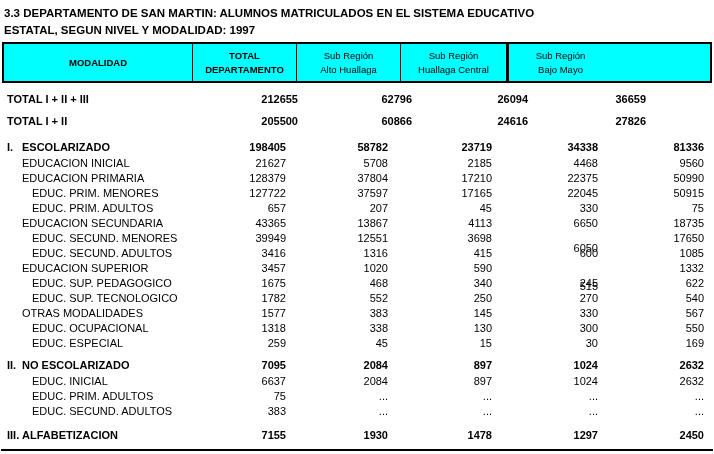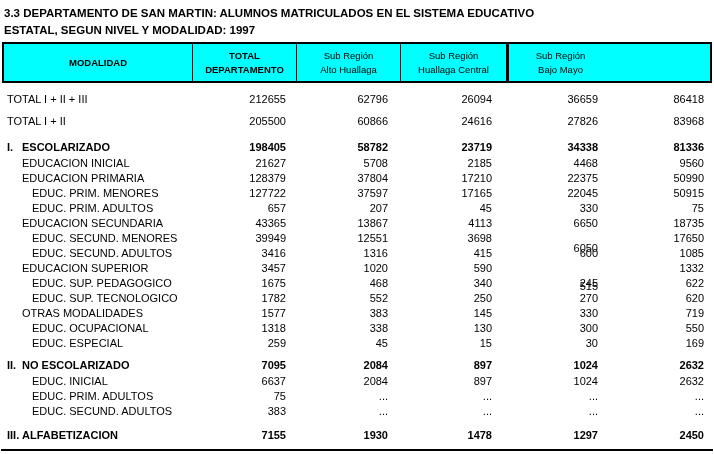--- a/index.html
+++ b/index.html
@@ -25,21 +25,21 @@
     display:flex; flex-direction:column; justify-content:space-evenly;
     text-align:center; font-size:9.5px; line-height:11px;
     flex-grow:0; flex-shrink:0; padding:2px 0; white-space:nowrap;
   }
   .th:first-child { border-left:none; }
   .th.thick { border-left:3px solid #000; }
   .th.bold { font-weight:bold; }
   
   .tbody { padding:5px 2px 0 2px; }
   .row { display:flex; height:15px; align-items:center; font-size:11px; white-space:nowrap; }
-  .row.total { height:22px; font-weight:normal; }
+  .row.total { height:22px; font-weight:bold;gap:12px; }
   .row.section { font-weight:bold; height:16px; }
   .row.break { margin-top:7px; }
   .row.break-lg { margin-top:9px; }
   .cell-label { flex:0 0 190px; box-sizing:border-box; padding-left:5px; overflow:hidden; }
   .cell-label .prefix { display:inline-block; width:15px; }
   .cell-label.ind1 { padding-left:20px; }
   .cell-label.ind2 { padding-left:30px; }
   .cell-num {
     box-sizing:border-box; flex-grow:0; flex-shrink:0;
     text-align:right; padding-right:10px;
@@ -178,29 +178,29 @@
         <div class="cell-num" style="flex-basis: 104px;">340</div>
         <div class="cell-num" style="flex-basis: 106px;">245</div>
         <div class="cell-num" style="flex-basis: 106px;">622</div>
       </div>
       <div class="row subitem">
         <div class="cell-label ind2"><span>EDUC. SUP. TECNOLOGICO</span></div>
         <div class="cell-num" style="flex-basis: 104px;">1782</div>
         <div class="cell-num" style="flex-basis: 102px;">552</div>
         <div class="cell-num" style="flex-basis: 104px;">250</div>
         <div class="cell-num" style="flex-basis: 106px;">270</div>
-        <div class="cell-num" style="flex-basis: 106px;">620</div>
+        <div class="cell-num" style="flex-basis: 106px;">540</div>
       </div>
       <div class="row item">
         <div class="cell-label ind1"><span>OTRAS MODALIDADES</span></div>
         <div class="cell-num" style="flex-basis: 104px;">1577</div>
         <div class="cell-num" style="flex-basis: 102px;">383</div>
         <div class="cell-num" style="flex-basis: 104px;">145</div>
         <div class="cell-num" style="flex-basis: 106px;">330</div>
-        <div class="cell-num" style="flex-basis: 106px;">719</div>
+        <div class="cell-num" style="flex-basis: 106px;">567</div>
       </div>
       <div class="row subitem">
         <div class="cell-label ind2"><span>EDUC. OCUPACIONAL</span></div>
         <div class="cell-num" style="flex-basis: 104px;">1318</div>
         <div class="cell-num" style="flex-basis: 102px;">338</div>
         <div class="cell-num" style="flex-basis: 104px;">130</div>
         <div class="cell-num" style="flex-basis: 106px;">300</div>
         <div class="cell-num" style="flex-basis: 106px;">550</div>
       </div>
       <div class="row subitem">

